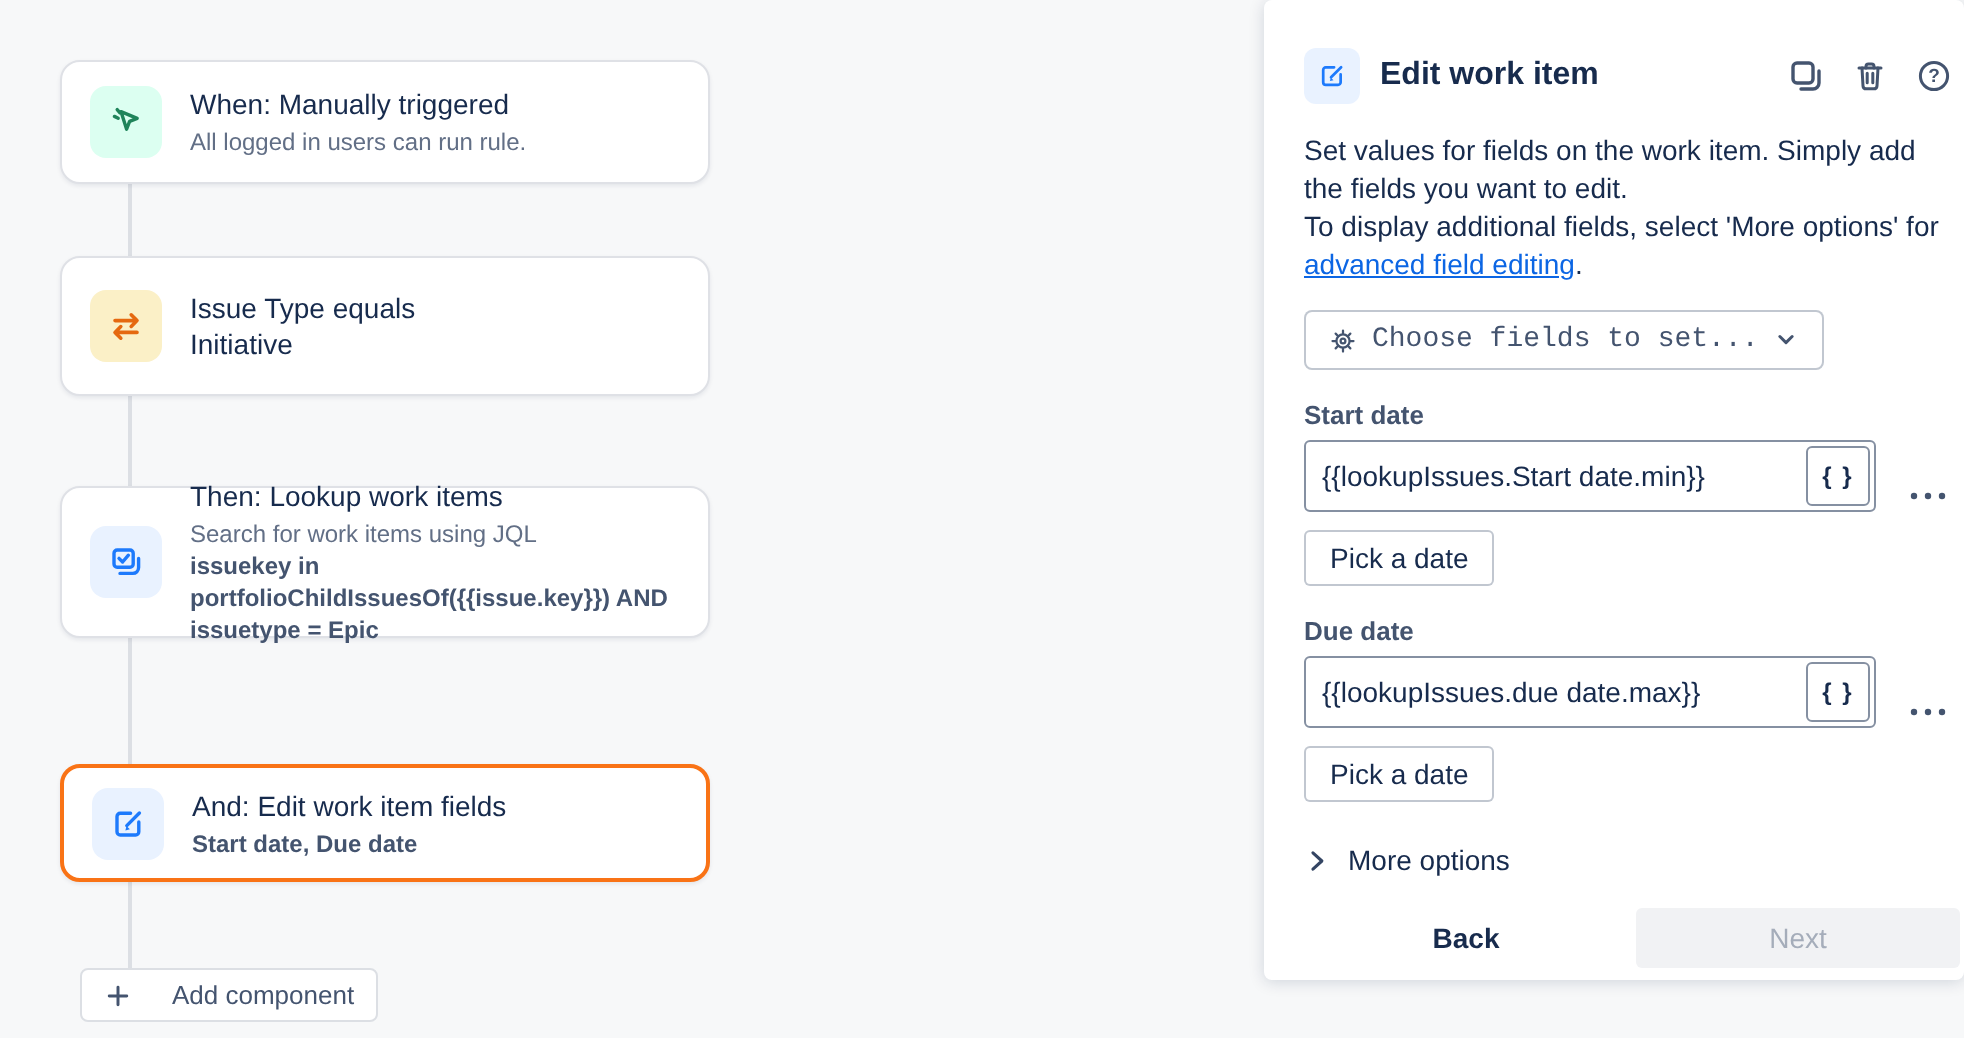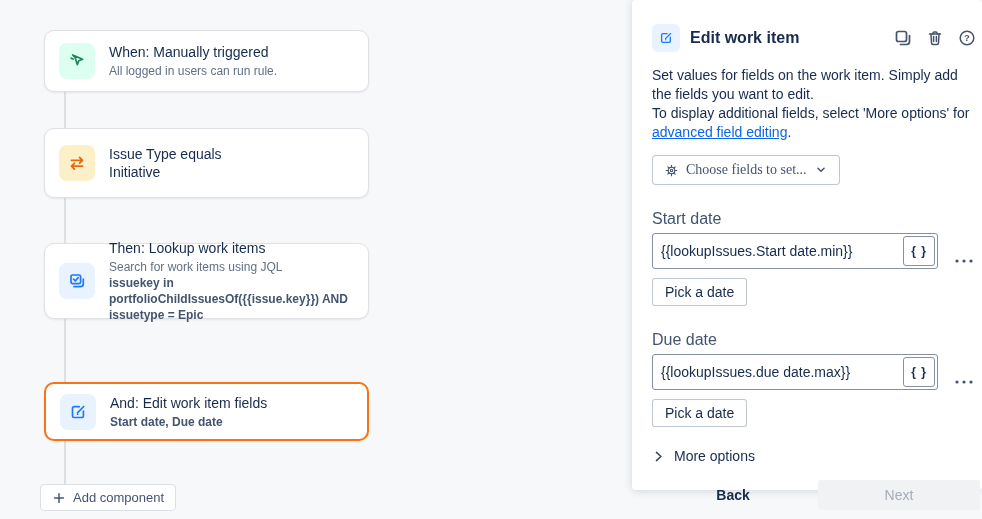--- a/index.html
+++ b/index.html
@@ -12,21 +12,21 @@
     color: #172b4d;
   }
   svg { fill: none; stroke: currentColor; stroke-width: 1.7; stroke-linecap: round; stroke-linejoin: round; display: block; }
 
   
   .connector {
     position: absolute; left: 64px; top: 60px; width: 2px; height: 426px;
     background: #dcdfe4; z-index: 0;
   }
   .node-card {
-    position: absolute; left: 44px; width: 325px; z-index: 1;
+    position: absolute; left: 30px; width: 325px; z-index: 1;
     background: #ffffff; border: 1px solid #dfe1e6; border-radius: 10px;
     box-shadow: 0 1px 2px rgba(9,30,66,0.08);
     display: flex; align-items: center; gap: 14px; padding: 16px 14px;
     cursor: pointer;
   }
   .node-card.selected { border: 2px solid #f97316; }
   .node-icon {
     width: 36px; height: 36px; border-radius: 8px; flex: 0 0 36px;
     display: flex; align-items: center; justify-content: center;
   }
@@ -38,21 +38,21 @@
   .node-sub-bold { font-size: 12px; color: #44546f; font-weight: bold; line-height: 16px; margin-top: 2px; }
   .jql { font-size: 12px; color: #44546f; font-weight: bold; line-height: 16px; }
 
   #node-trigger   { top: 30px;  height: 62px; }
   #node-condition { top: 128px; height: 70px; }
   #node-lookup    { top: 243px; height: 76px; }
   #node-edit      { top: 382px; height: 59px; }
 
   .add-component {
     position: absolute; left: 40px; top: 484px; z-index: 1;
-    display: inline-flex; align-items: center; gap: 7px;
+    display: inline-flex; align-items: center; gap: 20px;
     height: 27px; padding: 0 11px;
     background: #ffffff; border: 1px solid #dcdfe4; border-radius: 4px;
     font-size: 13px; color: #44546f; cursor: pointer;
   }
 
   
   .side-panel {
     position: absolute; left: 632px; top: 0; width: 350px; height: 490px;
     background: #ffffff; border-radius: 4px;
     box-shadow: 0 1px 8px rgba(9,30,66,0.16);
@@ -72,24 +72,24 @@
   }
 
   .panel-desc { margin-top: 14px; font-size: 14px; line-height: 19px; color: #172b4d; }
   .panel-desc a { color: #0c66e4; text-decoration: underline; cursor: pointer; }
 
   .choose-fields-btn {
     margin-top: 13px; display: inline-flex; align-items: center; gap: 7px;
     height: 30px; padding: 0 11px;
     background: #ffffff; border: 1px solid rgba(9,30,66,0.25); border-radius: 4px;
     font-size: 14px; color: #44546f; font-weight: 500; cursor: pointer;
-    font-family: Liberation Serif, serif;
-  }
-
-  .field-label { margin-top: 25px; font-size: 16px; font-weight: normal; color: #44546f; }
+    font-family: Liberation Mono, monospace;
+  }
+
+  .field-label { margin-top: 15px; font-size: 13px; font-weight: bold; color: #44546f; }
   .field-row { margin-top: 5px; display: flex; align-items: flex-end; }
   .smart-input {
     position: relative; width: 286px; height: 36px;
     border: 1px solid #8590a2; border-radius: 3px; background: #fff;
   }
   .smart-input input {
     width: 100%; height: 100%; border: none; outline: none; background: transparent;
     padding: 0 40px 0 8px; font-size: 14px; color: #172b4d;
     font-family: "Liberation Sans", sans-serif;
   }

